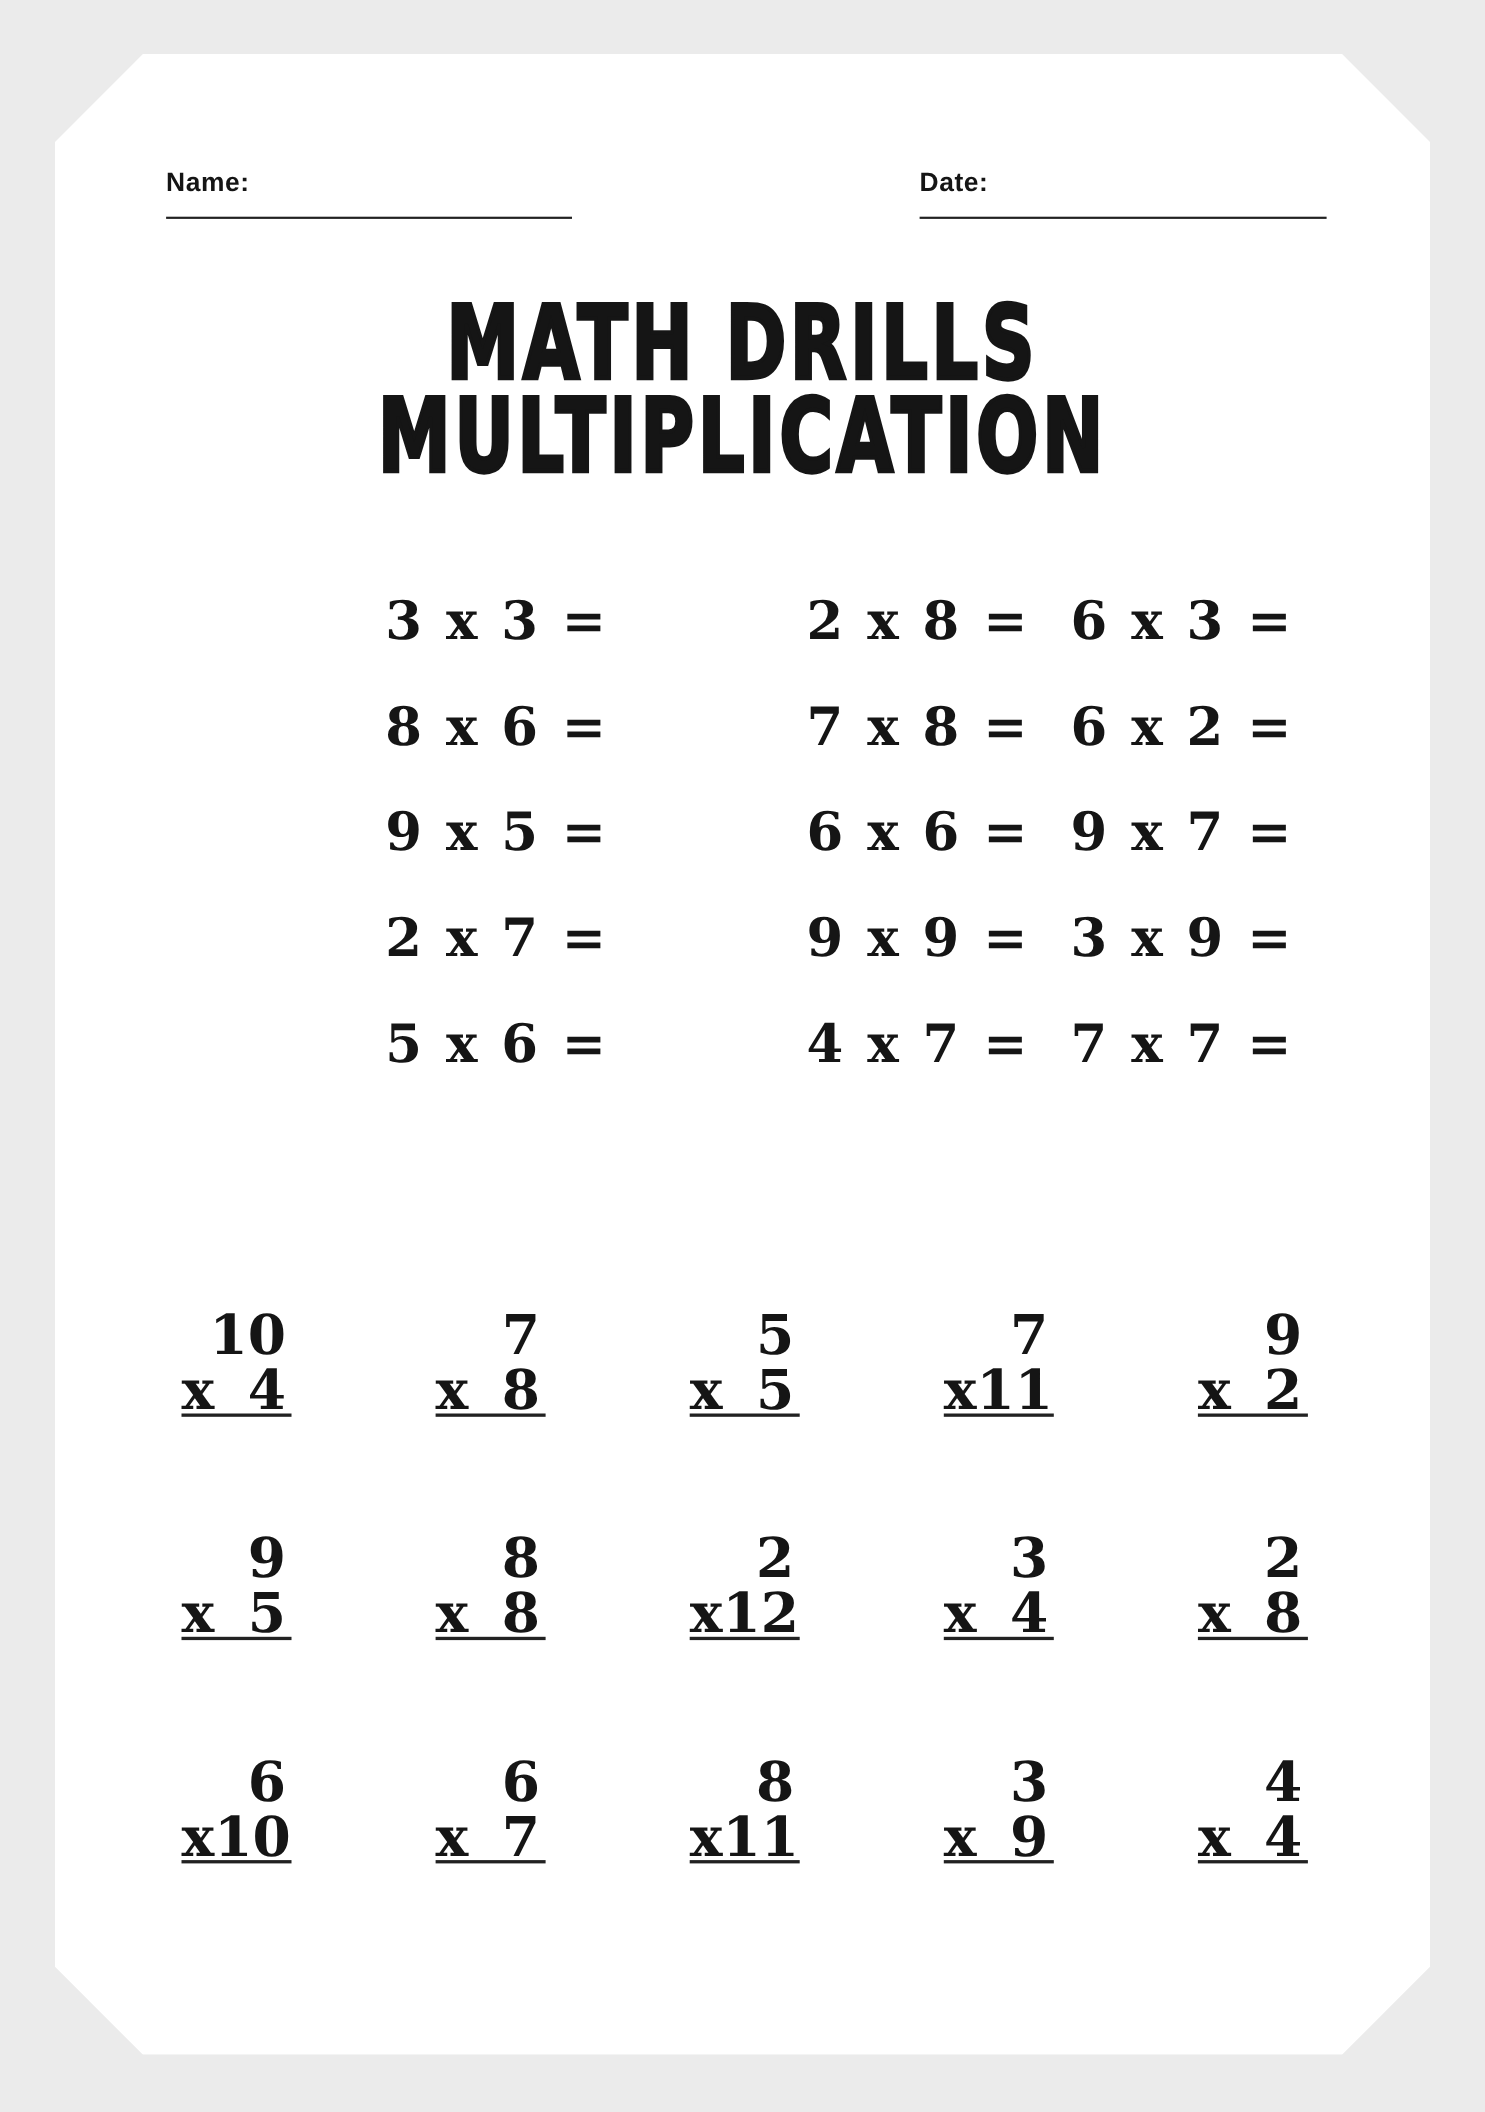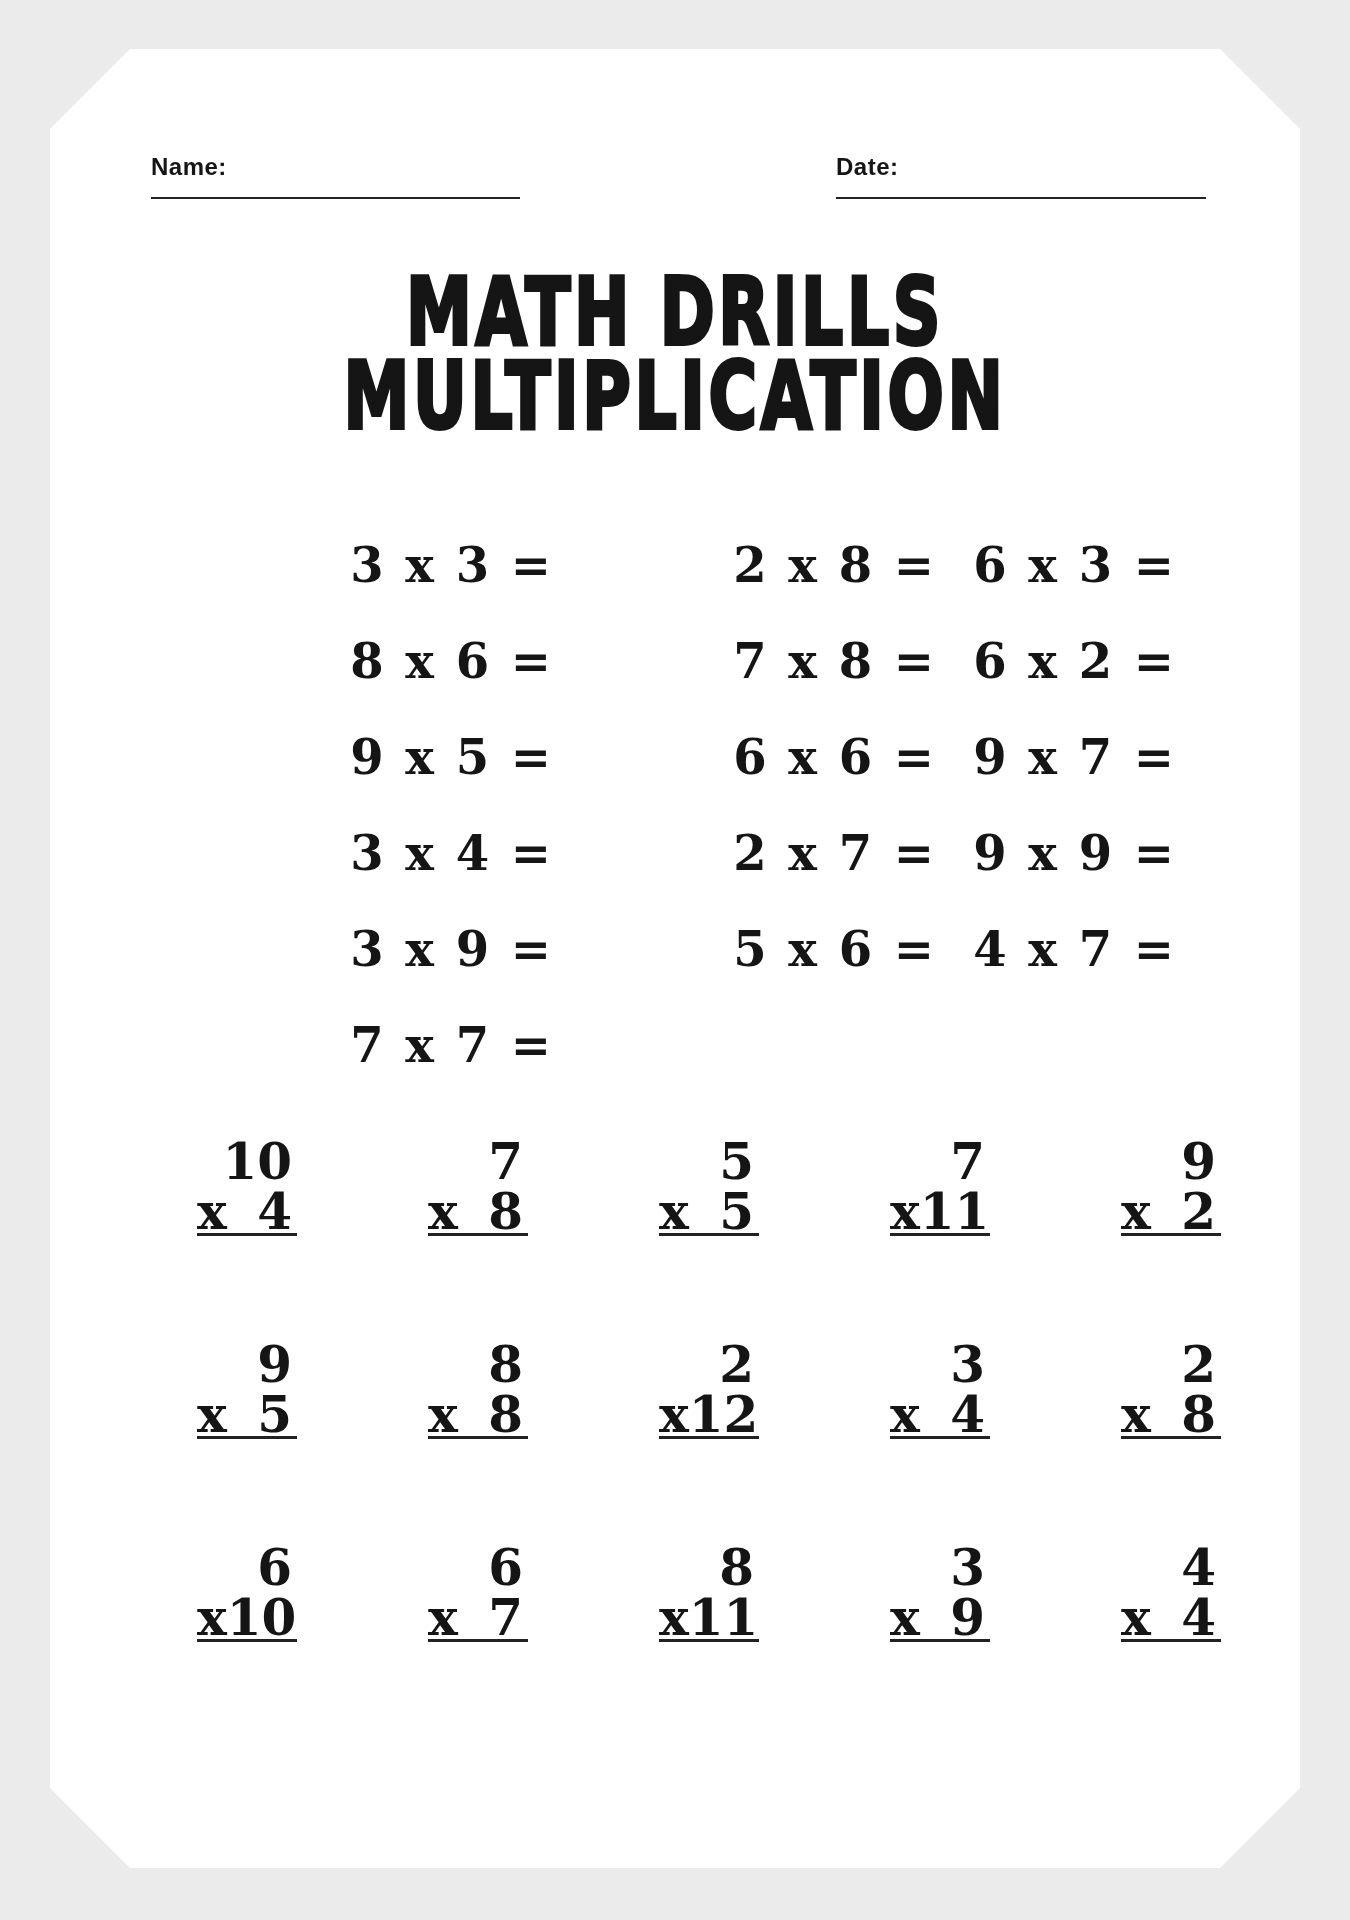--- a/index.html
+++ b/index.html
@@ -78,26 +78,25 @@
     font-family: "DejaVu Serif", serif;
     font-weight: bold;
     font-size: 48px;
     color: #151515;
     word-spacing: 5px;
     white-space: nowrap;
   }
   .vproblems {
     position: absolute;
     left: 115px;
-    top: 1084px;
+    top: 1136px;
     display: grid;
     grid-template-columns: repeat(5, 100px);
     column-gap: 131px;
     row-gap: 100px;
-    margin-left: 32px;
   }
   .vcell {
     width: 100px;
     display: flex;
     flex-direction: column;
     font-family: "DejaVu Serif", serif;
     font-weight: bold;
     color: #151515;
   }
   .vtop {
@@ -144,21 +143,20 @@
     <div class="hproblems" id="hproblems">
         <div class="h-problem">3 x 3 =</div>
         <div class="h-problem">2 x 8 =</div>
         <div class="h-problem">6 x 3 =</div>
         <div class="h-problem">8 x 6 =</div>
         <div class="h-problem">7 x 8 =</div>
         <div class="h-problem">6 x 2 =</div>
         <div class="h-problem">9 x 5 =</div>
         <div class="h-problem">6 x 6 =</div>
         <div class="h-problem">9 x 7 =</div>
-        <div class="h-problem">3 x 4 =</div>
         <div class="h-problem">2 x 7 =</div>
         <div class="h-problem">9 x 9 =</div>
         <div class="h-problem">3 x 9 =</div>
         <div class="h-problem">5 x 6 =</div>
         <div class="h-problem">4 x 7 =</div>
         <div class="h-problem">7 x 7 =</div>
       </div>
 
     <div class="vproblems" id="vproblems">
         <div class="vcell">

